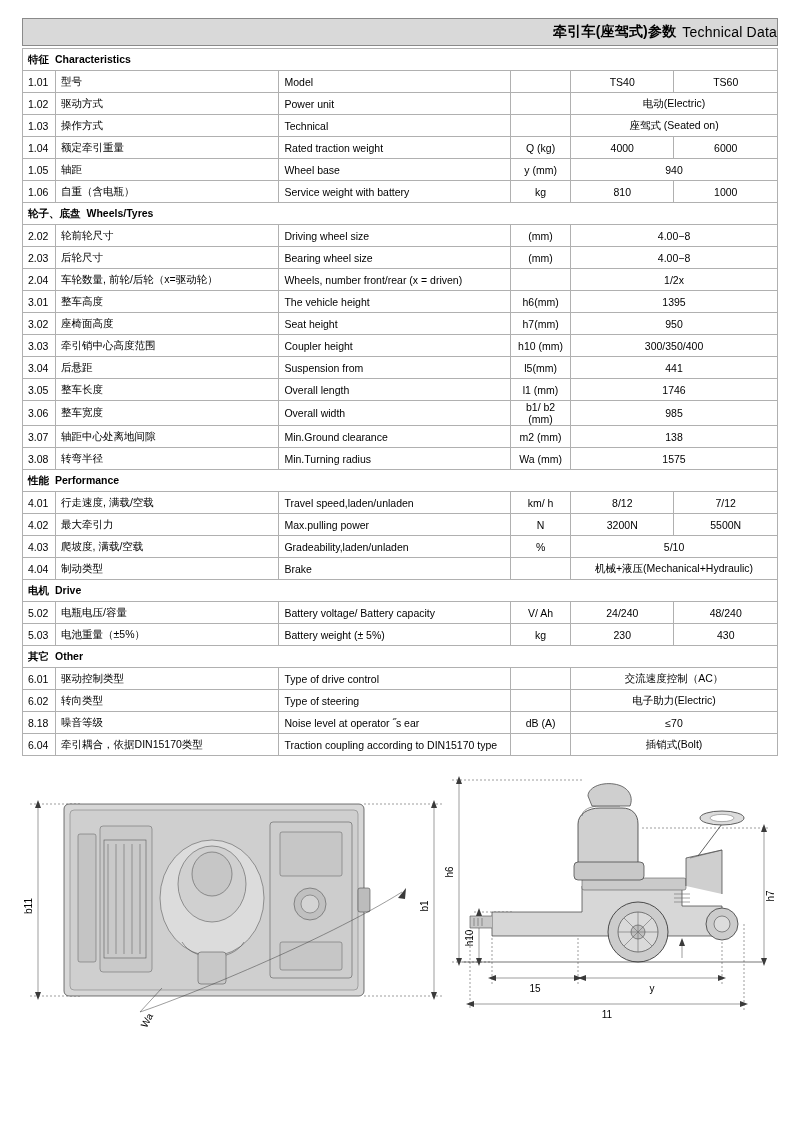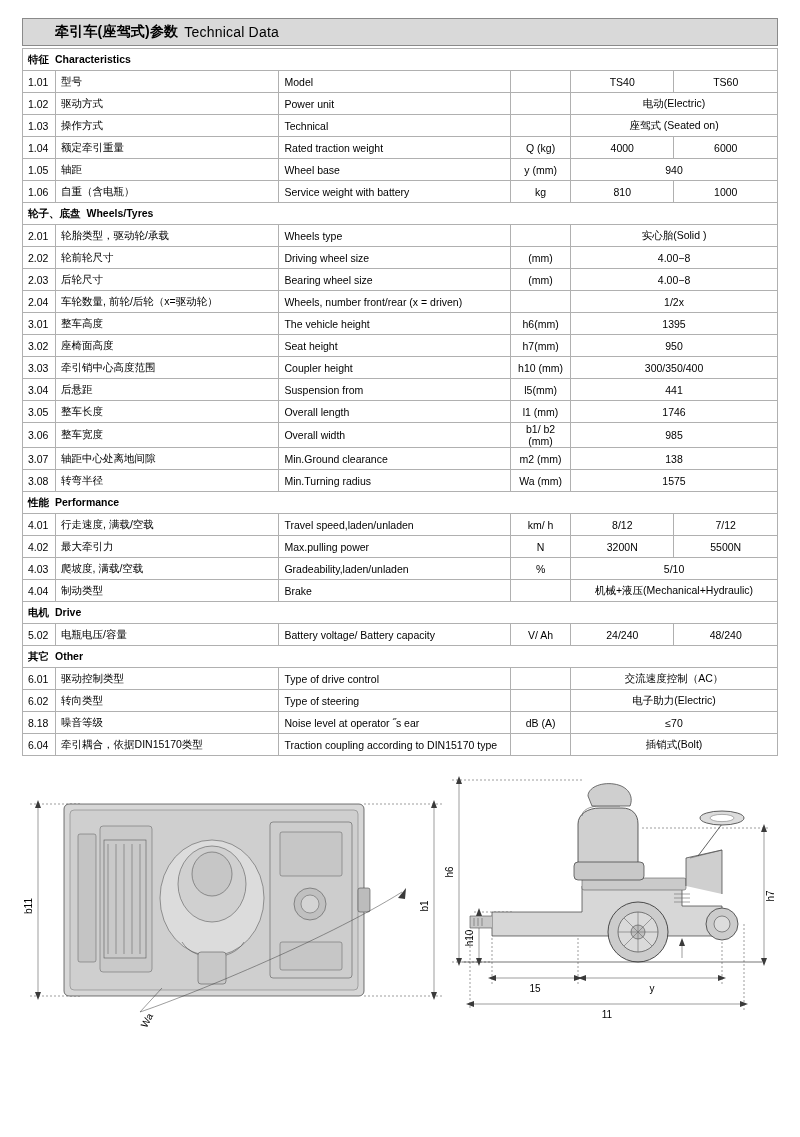--- a/index.html
+++ b/index.html
@@ -23,20 +23,21 @@
   .title-bar {
     display: flex;
     align-items: center;
     background: #d9d9d9;
     border: 1px solid #8a8a8a;
     height: 28px;
     padding-left: 32px;
     font-size: 14px;
     font-weight: bold;
     letter-spacing: 0.2px;
+    justify-content: flex-end;
   }
   .title-bar .cn { font-size: 14px; }
   .title-bar .en { font-size: 14px; font-weight: normal; margin-left: 6px; }
 
   
   table.spec {
     width: 100%;
     border-collapse: collapse;
     margin-top: 2px;
     table-layout: fixed;
@@ -149,27 +150,20 @@
           <td class="cn">自重（含电瓶）</td>
           <td class="en">Service  weight  with  battery</td>
           <td class="unit">kg</td>
           <td class="val">810</td>
           <td class="val">1000</td>
         </tr>
         <tr class="sec">
           <td colspan="6"><span>轮子、底盘</span><span class="en">Wheels/Tyres</span></td>
         </tr>
         <tr>
-          <td class="num">2.01</td>
-          <td class="cn">轮胎类型，驱动轮/承载</td>
-          <td class="en">Wheels type</td>
-          <td class="unit"></td>
-          <td class="val ctr" colspan="2">实心胎(Solid )</td>
-        </tr>
-        <tr>
           <td class="num">2.02</td>
           <td class="cn">轮前轮尺寸</td>
           <td class="en">Driving wheel size</td>
           <td class="unit">(mm)</td>
           <td class="val ctr" colspan="2">4.00−8</td>
         </tr>
         <tr>
           <td class="num">2.03</td>
           <td class="cn">后轮尺寸</td>
           <td class="en">Bearing wheel size</td>
@@ -275,20 +269,28 @@
         <tr class="sec">
           <td colspan="6"><span>电机</span><span class="en">Drive</span></td>
         </tr>
         <tr>
           <td class="num">5.02</td>
           <td class="cn">电瓶电压/容量</td>
           <td class="en">Battery voltage/ Battery capacity</td>
           <td class="unit">V/ Ah</td>
           <td class="val">24/240</td>
           <td class="val">48/240</td>
+        </tr>
+        <tr>
+          <td class="num">5.03</td>
+          <td class="cn">电池重量（±5%）</td>
+          <td class="en">Battery weight (± 5%)</td>
+          <td class="unit">kg</td>
+          <td class="val">230</td>
+          <td class="val">430</td>
         </tr>
         <tr class="sec">
           <td colspan="6"><span>其它</span><span class="en">Other</span></td>
         </tr>
         <tr>
           <td class="num">6.01</td>
           <td class="cn">驱动控制类型</td>
           <td class="en">Type of drive control</td>
           <td class="unit"></td>
           <td class="val ctr" colspan="2">交流速度控制（AC）</td>

